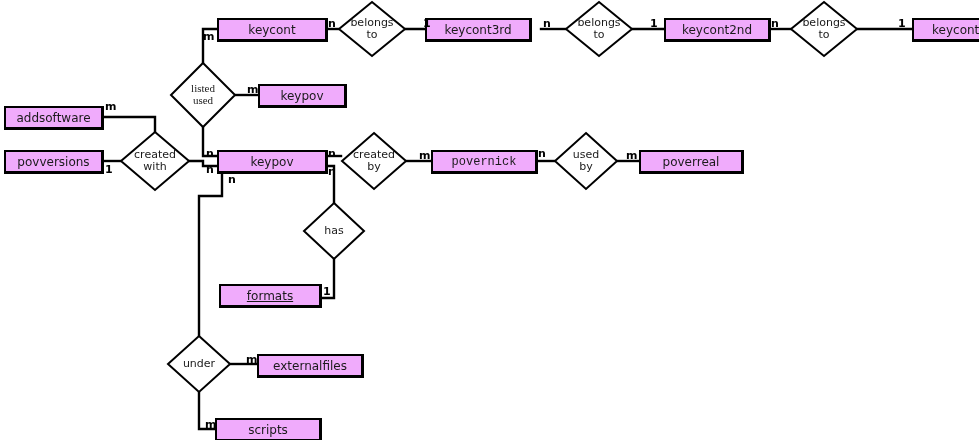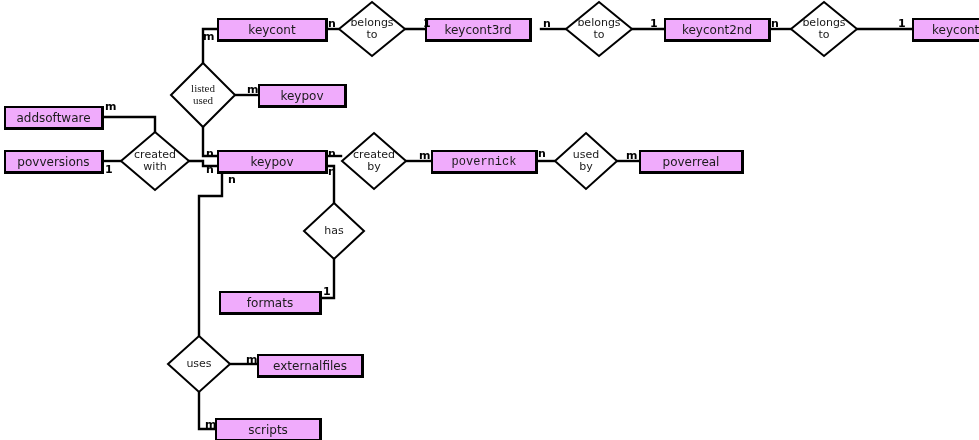--- a/index.html
+++ b/index.html
@@ -110,21 +110,21 @@
       <div class="entity" style="left: 218px; top: 19px; width: 108px; height: 21px;">keycont</div>
       <div class="entity" style="left: 426px; top: 19px; width: 104px; height: 21px;">keycont3rd</div>
       <div class="entity" style="left: 665px; top: 19px; width: 104px; height: 21px;">keycont2nd</div>
       <div class="entity" style="left: 913px; top: 19px; width: 104px; height: 21px;">keycont1st</div>
       <div class="entity" style="left: 259px; top: 85px; width: 86px; height: 21px; text-align: center;">keypov</div>
       <div class="entity" style="left: 5px; top: 107px; width: 97px; height: 21px;">addsoftware</div>
       <div class="entity" style="left: 5px; top: 151px; width: 97px; height: 21px;">povversions</div>
       <div class="entity" style="left: 218px; top: 151px; width: 108px; height: 21px;">keypov</div>
       <div class="entity" style="left: 432px; top: 151px; width: 104px; height: 21px; font-family: Liberation Mono, monospace;">povernick</div>
       <div class="entity" style="left: 640px; top: 151px; width: 102px; height: 21px;">poverreal</div>
-      <div class="entity" style="left: 220px; top: 292px; width: 100px; height: 21px;">formats</div>
+      <div class="entity" style="left: 220px; top: 285px; width: 100px; height: 21px; text-decoration: underline;">formats</div>
       <div class="entity" style="left: 258px; top: 355px; width: 104px; height: 21px;">externalfiles</div>
       <div class="entity" style="left: 216px; top: 419px; width: 104px; height: 21px; text-align: right;">scripts</div>
     </div>
   <div id="rel-layer">
       <div class="rel" style="left: 338px; top: 1px; width: 68px; height: 56px;">
         <svg width="68" height="56" viewBox="0 0 68 56">
           <polygon points="34,1 67,28 34,55 1,28" fill="#ffffff" stroke="#000000" stroke-width="2" stroke-linejoin="miter"></polygon>
         </svg>
         <div class="rel-label">
           <span>belongs</span>
@@ -191,21 +191,21 @@
         </svg>
         <div class="rel-label">
           <span>has</span>
         </div>
       </div>
       <div class="rel" style="left: 167px; top: 335px; width: 64px; height: 58px;">
         <svg width="64" height="58" viewBox="0 0 64 58">
           <polygon points="32,1 63,29 32,57 1,29" fill="#ffffff" stroke="#000000" stroke-width="2" stroke-linejoin="miter"></polygon>
         </svg>
         <div class="rel-label">
-          <span>uses</span>
+          <span>under</span>
         </div>
       </div>
     </div>
   <div id="card-layer">
       <span class="card" style="left: 328px; top: 18px;">n</span>
       <span class="card" style="left: 423px; top: 18px;">1</span>
       <span class="card" style="left: 543px; top: 18px;">n</span>
       <span class="card" style="left: 650px; top: 18px;">1</span>
       <span class="card" style="left: 771px; top: 18px;">n</span>
       <span class="card" style="left: 898px; top: 18px;">1</span>

